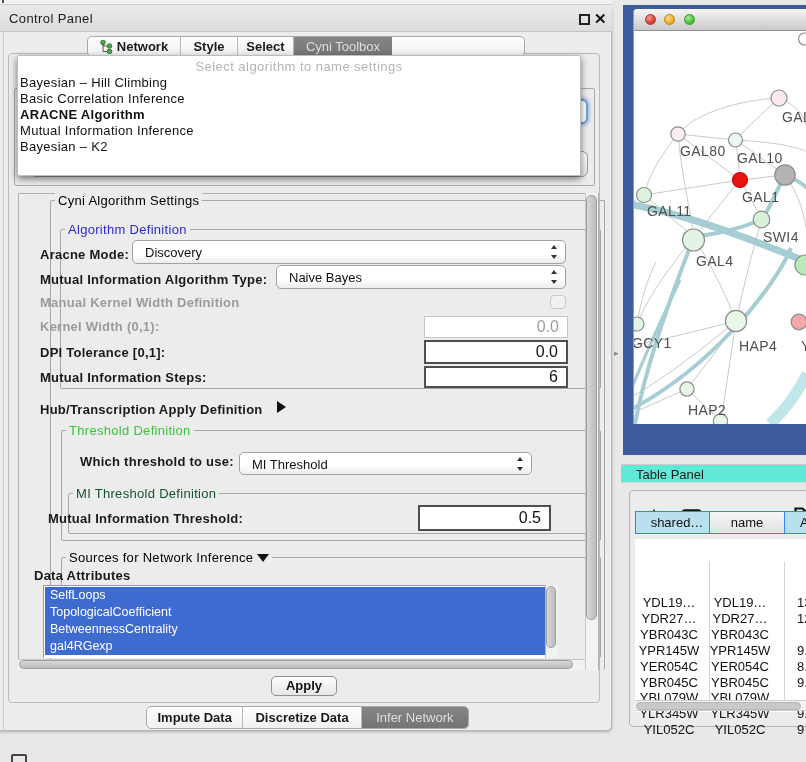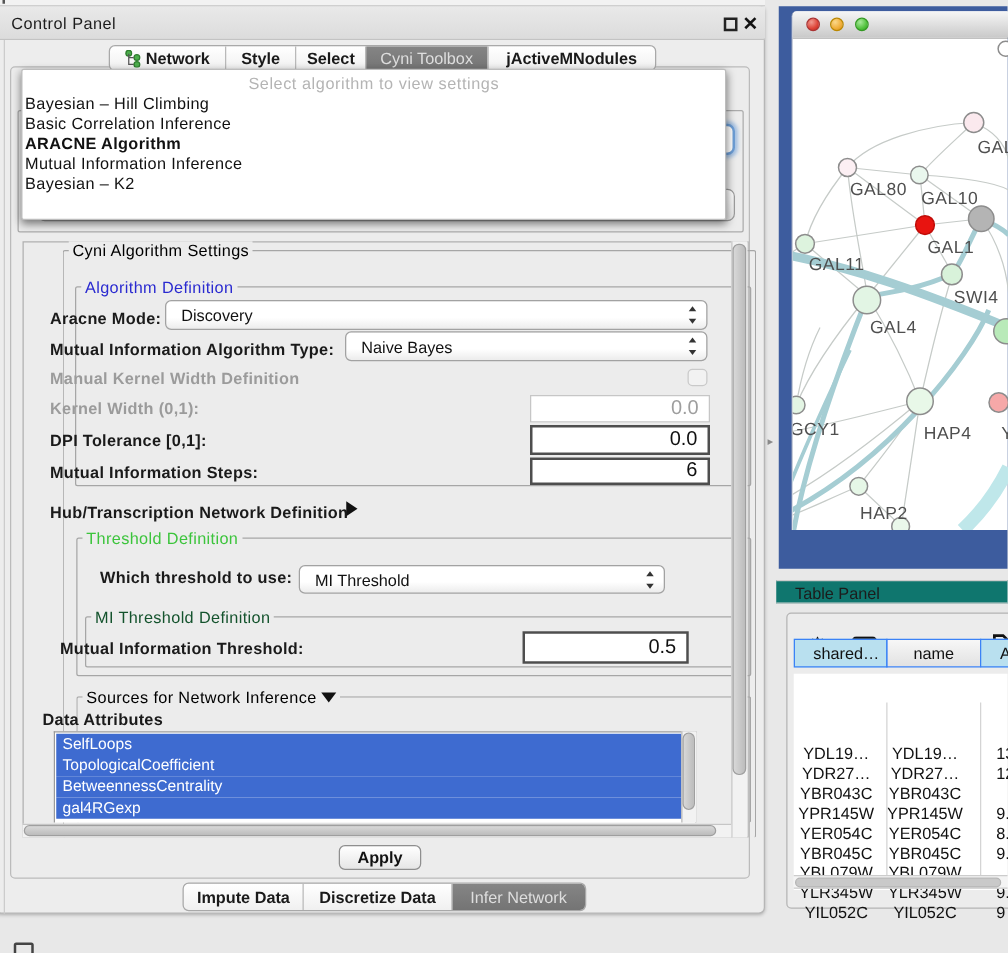--- a/index.html
+++ b/index.html
@@ -78,21 +78,21 @@
 #desktop { position:absolute; left:623px; top:5px; width:183px; height:450px; background:#3d5c9e; }
 #netwin { position:absolute; left:10px; top:4px; width:173px; height:415px;
   background:#fff; border-radius:4px 0 0 0; border-left:1px solid #8f9bb5; }
 #nettitle { position:absolute; left:0; top:0; width:173px; height:22px;
   background:linear-gradient(#f6f6f6,#c9c9c9); border-bottom:1px solid #919191;
   border-radius:4px 0 0 0; }
 .tl { position:absolute; top:5px; width:11px; height:11px; border-radius:50%; }
 #netcanvas { position:absolute; left:0; top:22px; width:173px; height:393px; overflow:hidden; }
 
 #tpt { position:absolute; left:621px; top:464px; width:185px; height:19px;
-  background:#0f766e; border-top:1px solid #cccccc; border-bottom:1px solid #d4d4d4; }
+  background:#5eead4; border-top:1px solid #cccccc; border-bottom:1px solid #d4d4d4; }
 #tpt span { position:absolute; left:15px; top:2px; font-size:13px; color:#1c1c1c; }
 #tablepanel { position:absolute; left:629px; top:490px; width:185px; height:237px;
   background:#ececec; border:1px solid #b4b4b4; border-radius:4px; }
 #tablearea { position:absolute; left:635px; top:539px; width:171px; height:173px; background:#fff; }
 .hcell { position:absolute; top:511px; height:23px; border:1px solid #3b82f6;
   font-size:13px; text-align:center; line-height:21px; color:#111; }
 .trow { position:absolute; font-size:13px; color:#111; height:16px; line-height:16px; }
 .tcell { position:absolute; text-align:center;margin-top:32px; }
 </style></head><body>
 <div id="ctrlwin"></div>
@@ -129,21 +129,21 @@
     <i class="spin"></i>
   </div>
 <div class="lbl dis" style="left:40px; top:295px;">Manual Kernel Width Definition</div>
 <div style="position:absolute; left:550px; top:295px; width:16px; height:14px; background:#f2f2f2; border:1px solid #c9c9c9; border-radius:4px;"></div>
 <div class="lbl dis" style="left:40px; top:319px;">Kernel Width (0,1):</div>
 <div class="tfield" style="left:424px; top:316px; width:144px; height:22px; border:1px solid #c6c6c6; color:#9e9e9e; padding:1px 8px 0 0;">0.0</div>
 <div class="lbl" style="left:40px; top:345px;">DPI Tolerance [0,1]:</div>
 <div class="tfield" style="left:424px; top:340px; width:144px; height:24px; border:2px solid #4e4e4e; padding:1px 8px 0 0;">0.0</div>
 <div class="lbl" style="left:40px; top:370px;">Mutual Information Steps:</div>
 <div class="tfield" style="left:424px; top:366px; width:144px; height:22px; border:2px solid #4e4e4e; padding:0 8px 0 0;">6</div>
-<div class="lbl" style="left:40px; top:402px;">Hub/Transcription Network Definition</div>
+<div class="lbl" style="left:40px; top:402px;">Hub/Transcription Apply Definition</div>
 <div style="position:absolute; left:277px; top:401px; width:0; height:0; border:6.5px solid transparent; border-left:9px solid #111;"></div>
 
 <div class="fs" style="left:33px; top:430px; width:540px; height:111px;">
   <span class="lg" style="color:#3cc43c;">Threshold Definition</span>
   </div>
 <div class="lbl" style="left:80px; top:454px;">Which threshold to use:</div>
 <div class="combo" style="left:239px; top:452px; width:293px; height:23px;">
     <span>MI Threshold</span>
     <i class="spin"></i>
   </div>
@@ -176,30 +176,29 @@
 <div class="seg" id="toptabs">
   <div style="width:93px;"><svg width="13" height="14" viewBox="0 0 13 14" style="margin-right:4px;">
         <circle cx="3" cy="2.5" r="2.3" fill="#4cae4c" stroke="#2e7d2e"></circle>
         <circle cx="9.5" cy="6" r="2.3" fill="#4cae4c" stroke="#2e7d2e"></circle>
         <circle cx="9.5" cy="11.5" r="2.3" fill="#4cae4c" stroke="#2e7d2e"></circle>
         <path d="M3,3 L3,11.5 L7,11.5 M3,6 L7,6" stroke="#555" fill="none"></path>
       </svg>Network</div>
   <div style="width:57px;">Style</div>
   <div style="width:56px;">Select</div>
   <div class="dark" style="width:98px;">Cyni Toolbox</div>
-  <div style="width:134px;">jActiveMNodules</div>
 </div>
 <div class="seg" id="bottabs">
   <div style="width:97px;">Impute Data</div>
   <div style="width:119px;">Discretize Data</div>
   <div class="dark" style="width:107px;">Infer Network</div>
 </div>
 
 <div id="popup">
-  <div class="hd">Select algorithm to view settings</div>
+  <div class="hd">Select algorithm to name settings</div>
   <div class="it" style="top:19px;">Bayesian – Hill Climbing</div>
   <div class="it" style="top:35px;">Basic Correlation Inference</div>
   <div class="it" style="top:51px; font-weight:bold;">ARACNE Algorithm</div>
   <div class="it" style="top:67px;">Mutual Information Inference</div>
   <div class="it" style="top:83px;">Bayesian – K2</div>
 </div>
 
 <div style="position:absolute; left:614px; top:348px; font-size:9px; color:#8a8a8a;">▸</div>
 
 <div id="desktop">

